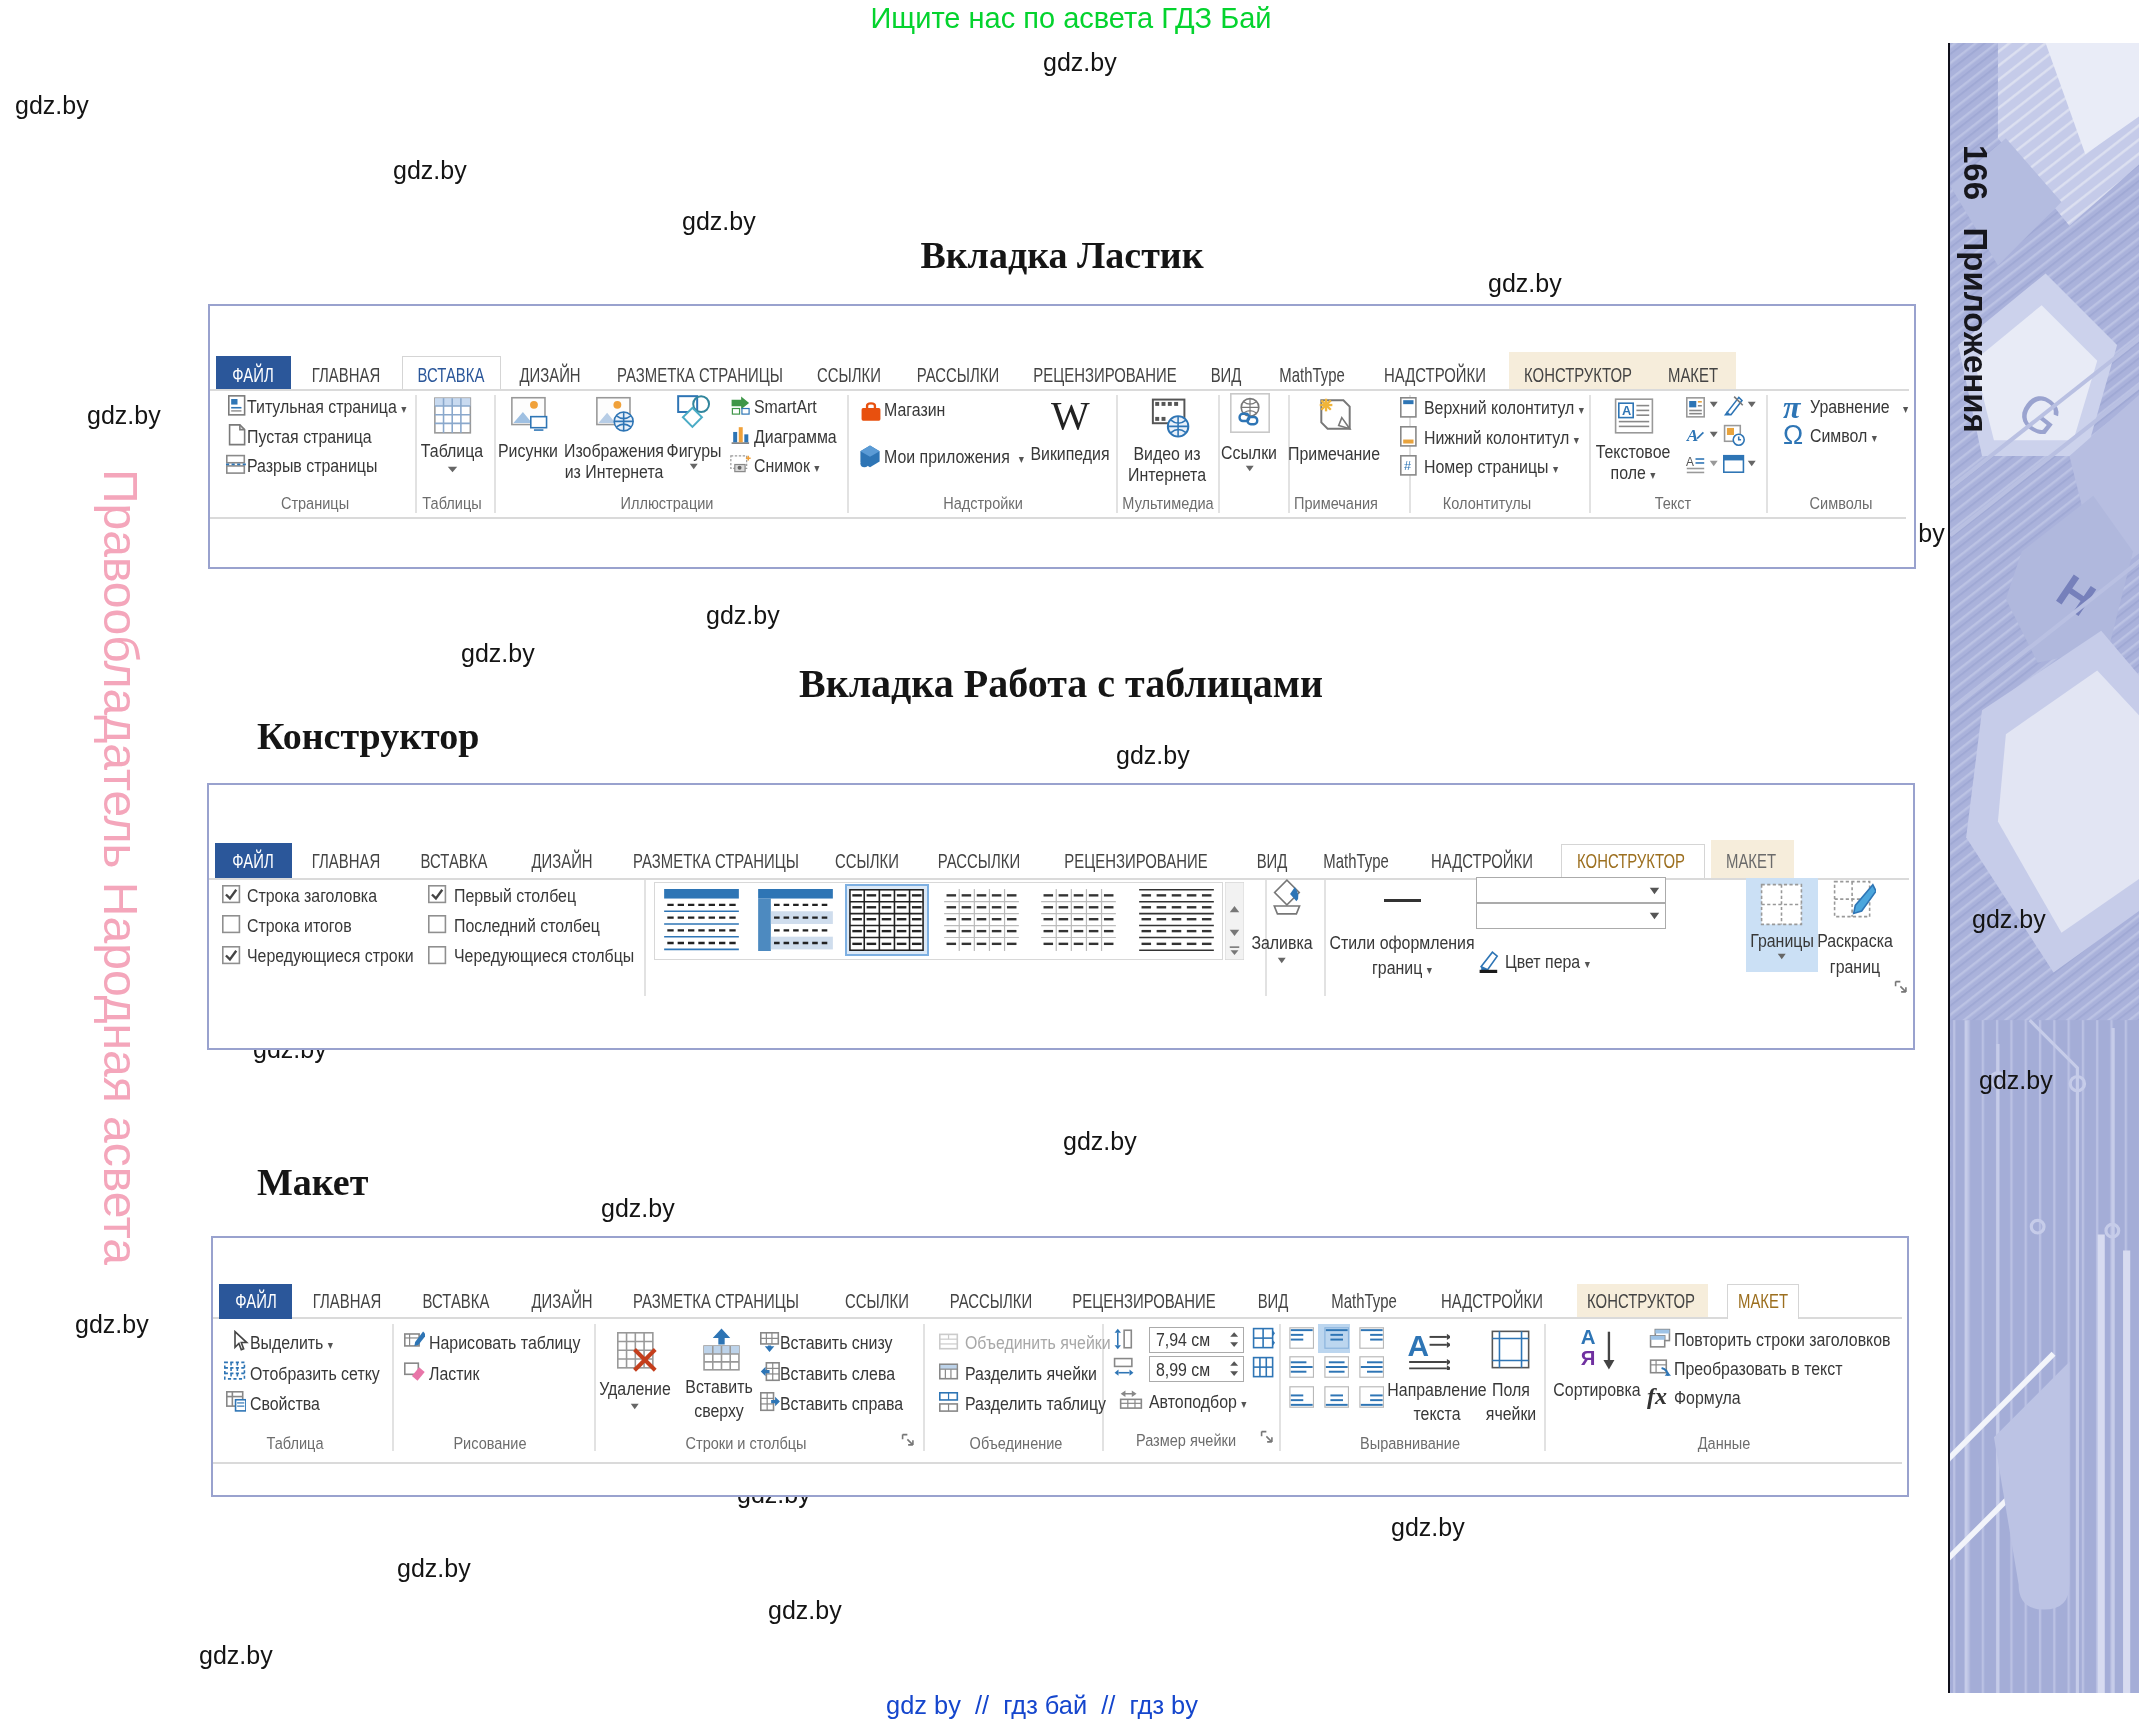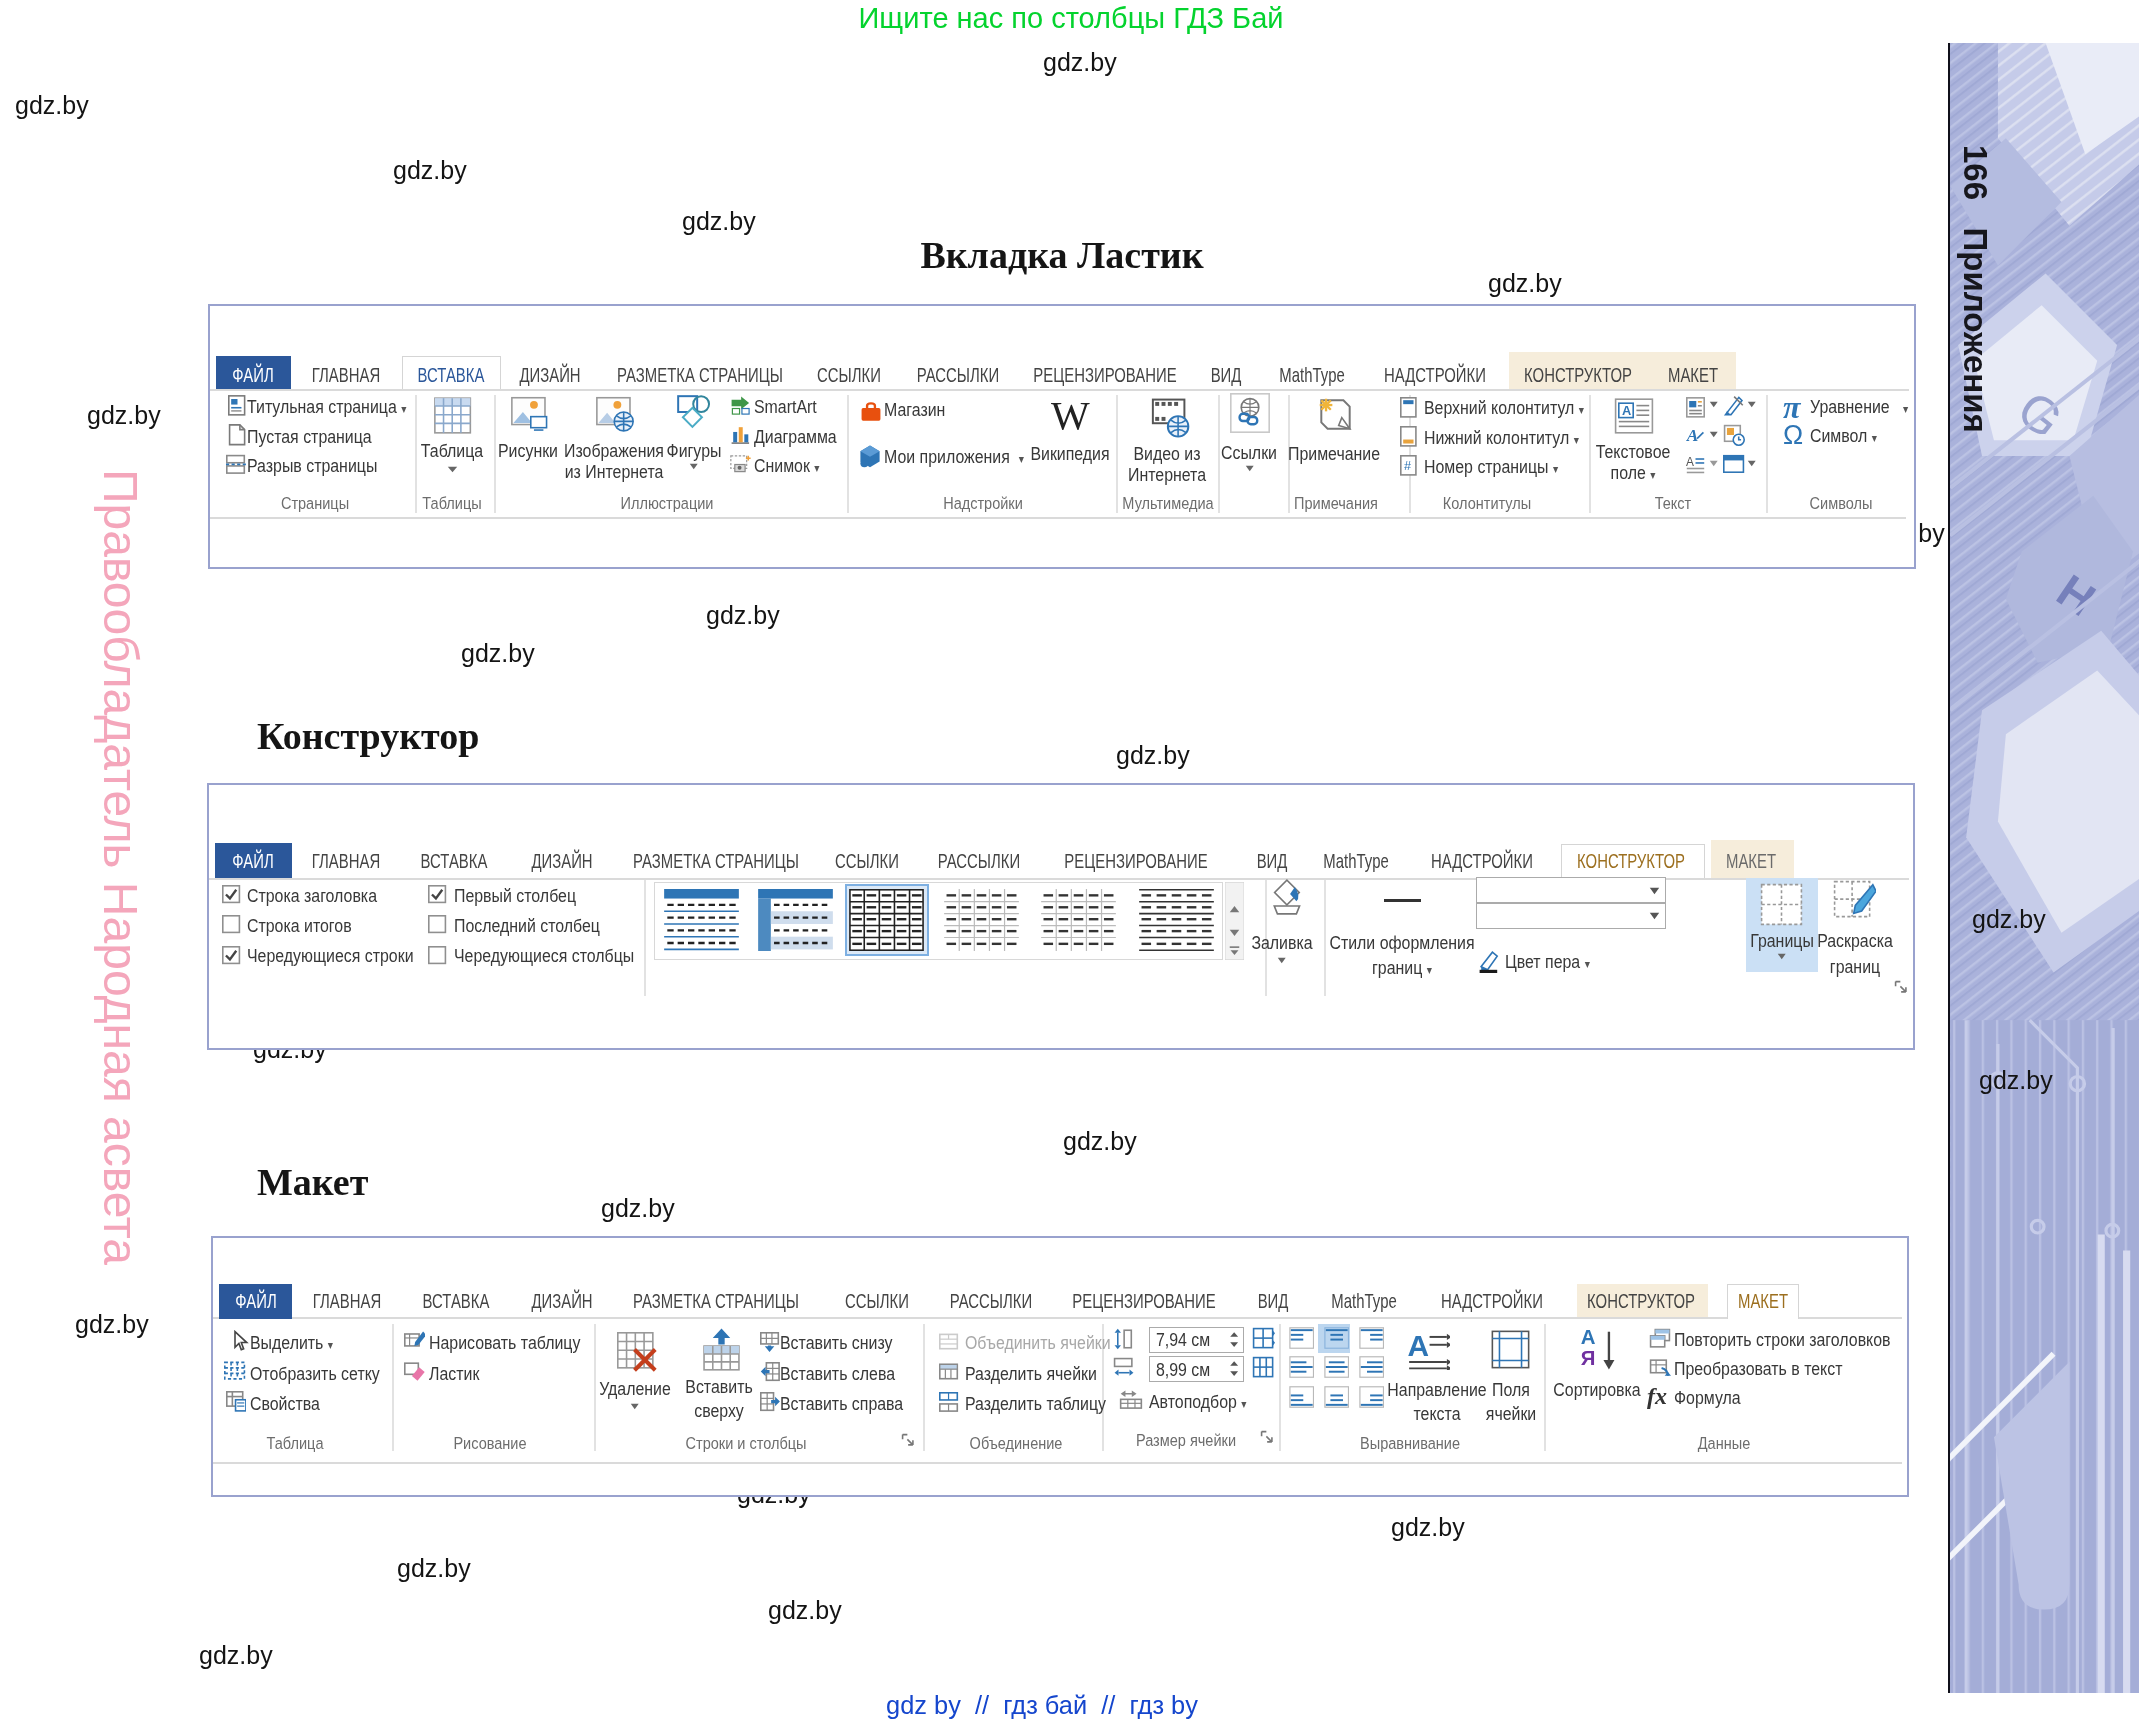--- a/index.html
+++ b/index.html
@@ -14,23 +14,24 @@
 .sep{position:absolute;width:1.6px;background:#e2e2e2;}
 .hl{position:absolute;background:#dadada;}
 .ic{position:absolute;}
 .arr{color:#555;font-size:12px;line-height:12px;}
 svg{display:block;}
 </style>
 </head>
 <body>
 <div id="page">
 
-<div style="position:absolute;left:1071px;top:1.6px;transform:translateX(-50%);font-size:29px;color:#04d32e;white-space:nowrap;">Ищите нас по столбцы ГДЗ Бай</div>
+<div style="position:absolute;left:1071px;top:1.6px;transform:translateX(-50%);font-size:29px;color:#04d32e;white-space:nowrap;">Ищите нас по асвета ГДЗ Бай</div>
 
 <div class="ttl" style="left:1062px;top:233px;transform:translateX(-50%);">Вкладка Ластик</div>
+<div class="ttl" style="left:1061px;top:660px;transform:translateX(-50%);font-size:40px;">Вкладка Работа с таблицами</div>
 <div class="ttl" style="left:257px;top:714px;">Конструктор</div>
 <div class="ttl" style="left:257px;top:1160px;">Макет</div>
 
 <div class="wm" style="left:1043px;top:48px;">gdz.by</div>
 <div class="wm" style="left:15px;top:91px;">gdz.by</div>
 <div class="wm" style="left:393px;top:156px;">gdz.by</div>
 <div class="wm" style="left:682px;top:207px;">gdz.by</div>
 <div class="wm" style="left:1488px;top:269px;">gdz.by</div>
 <div class="wm" style="left:1150px;top:314px;">gdz.by</div>
 <div class="wm" style="left:87px;top:401px;">gdz.by</div>

